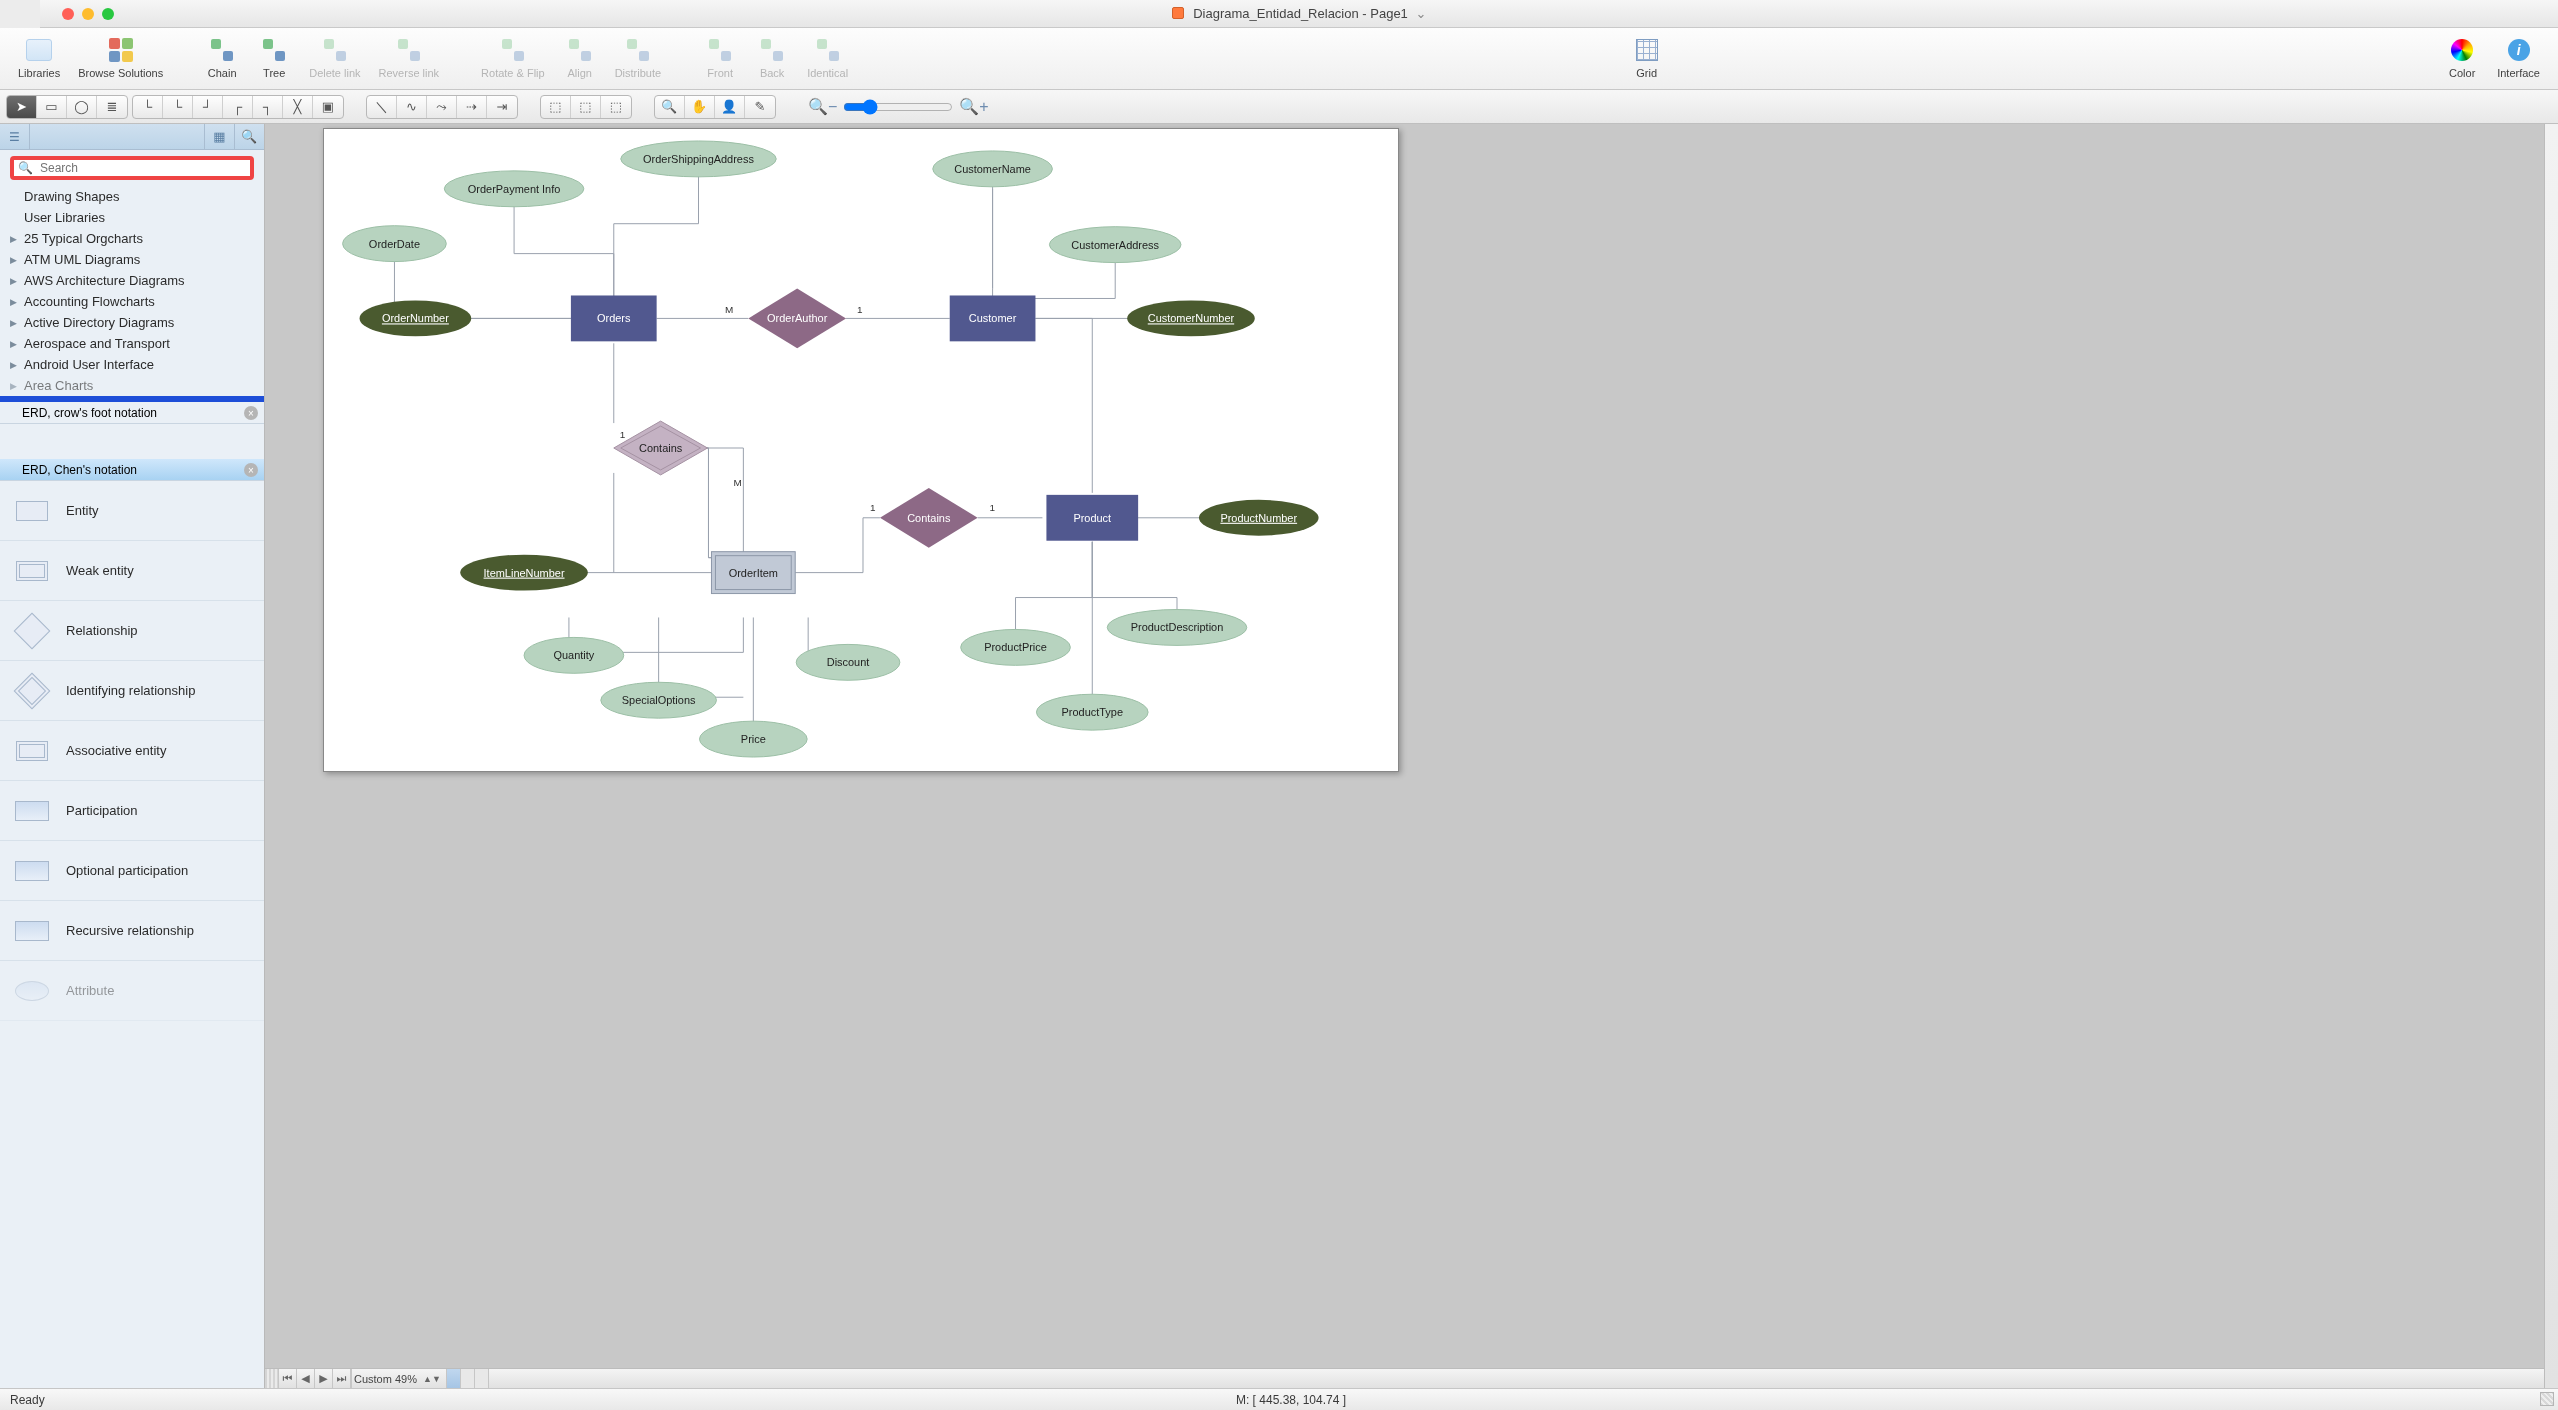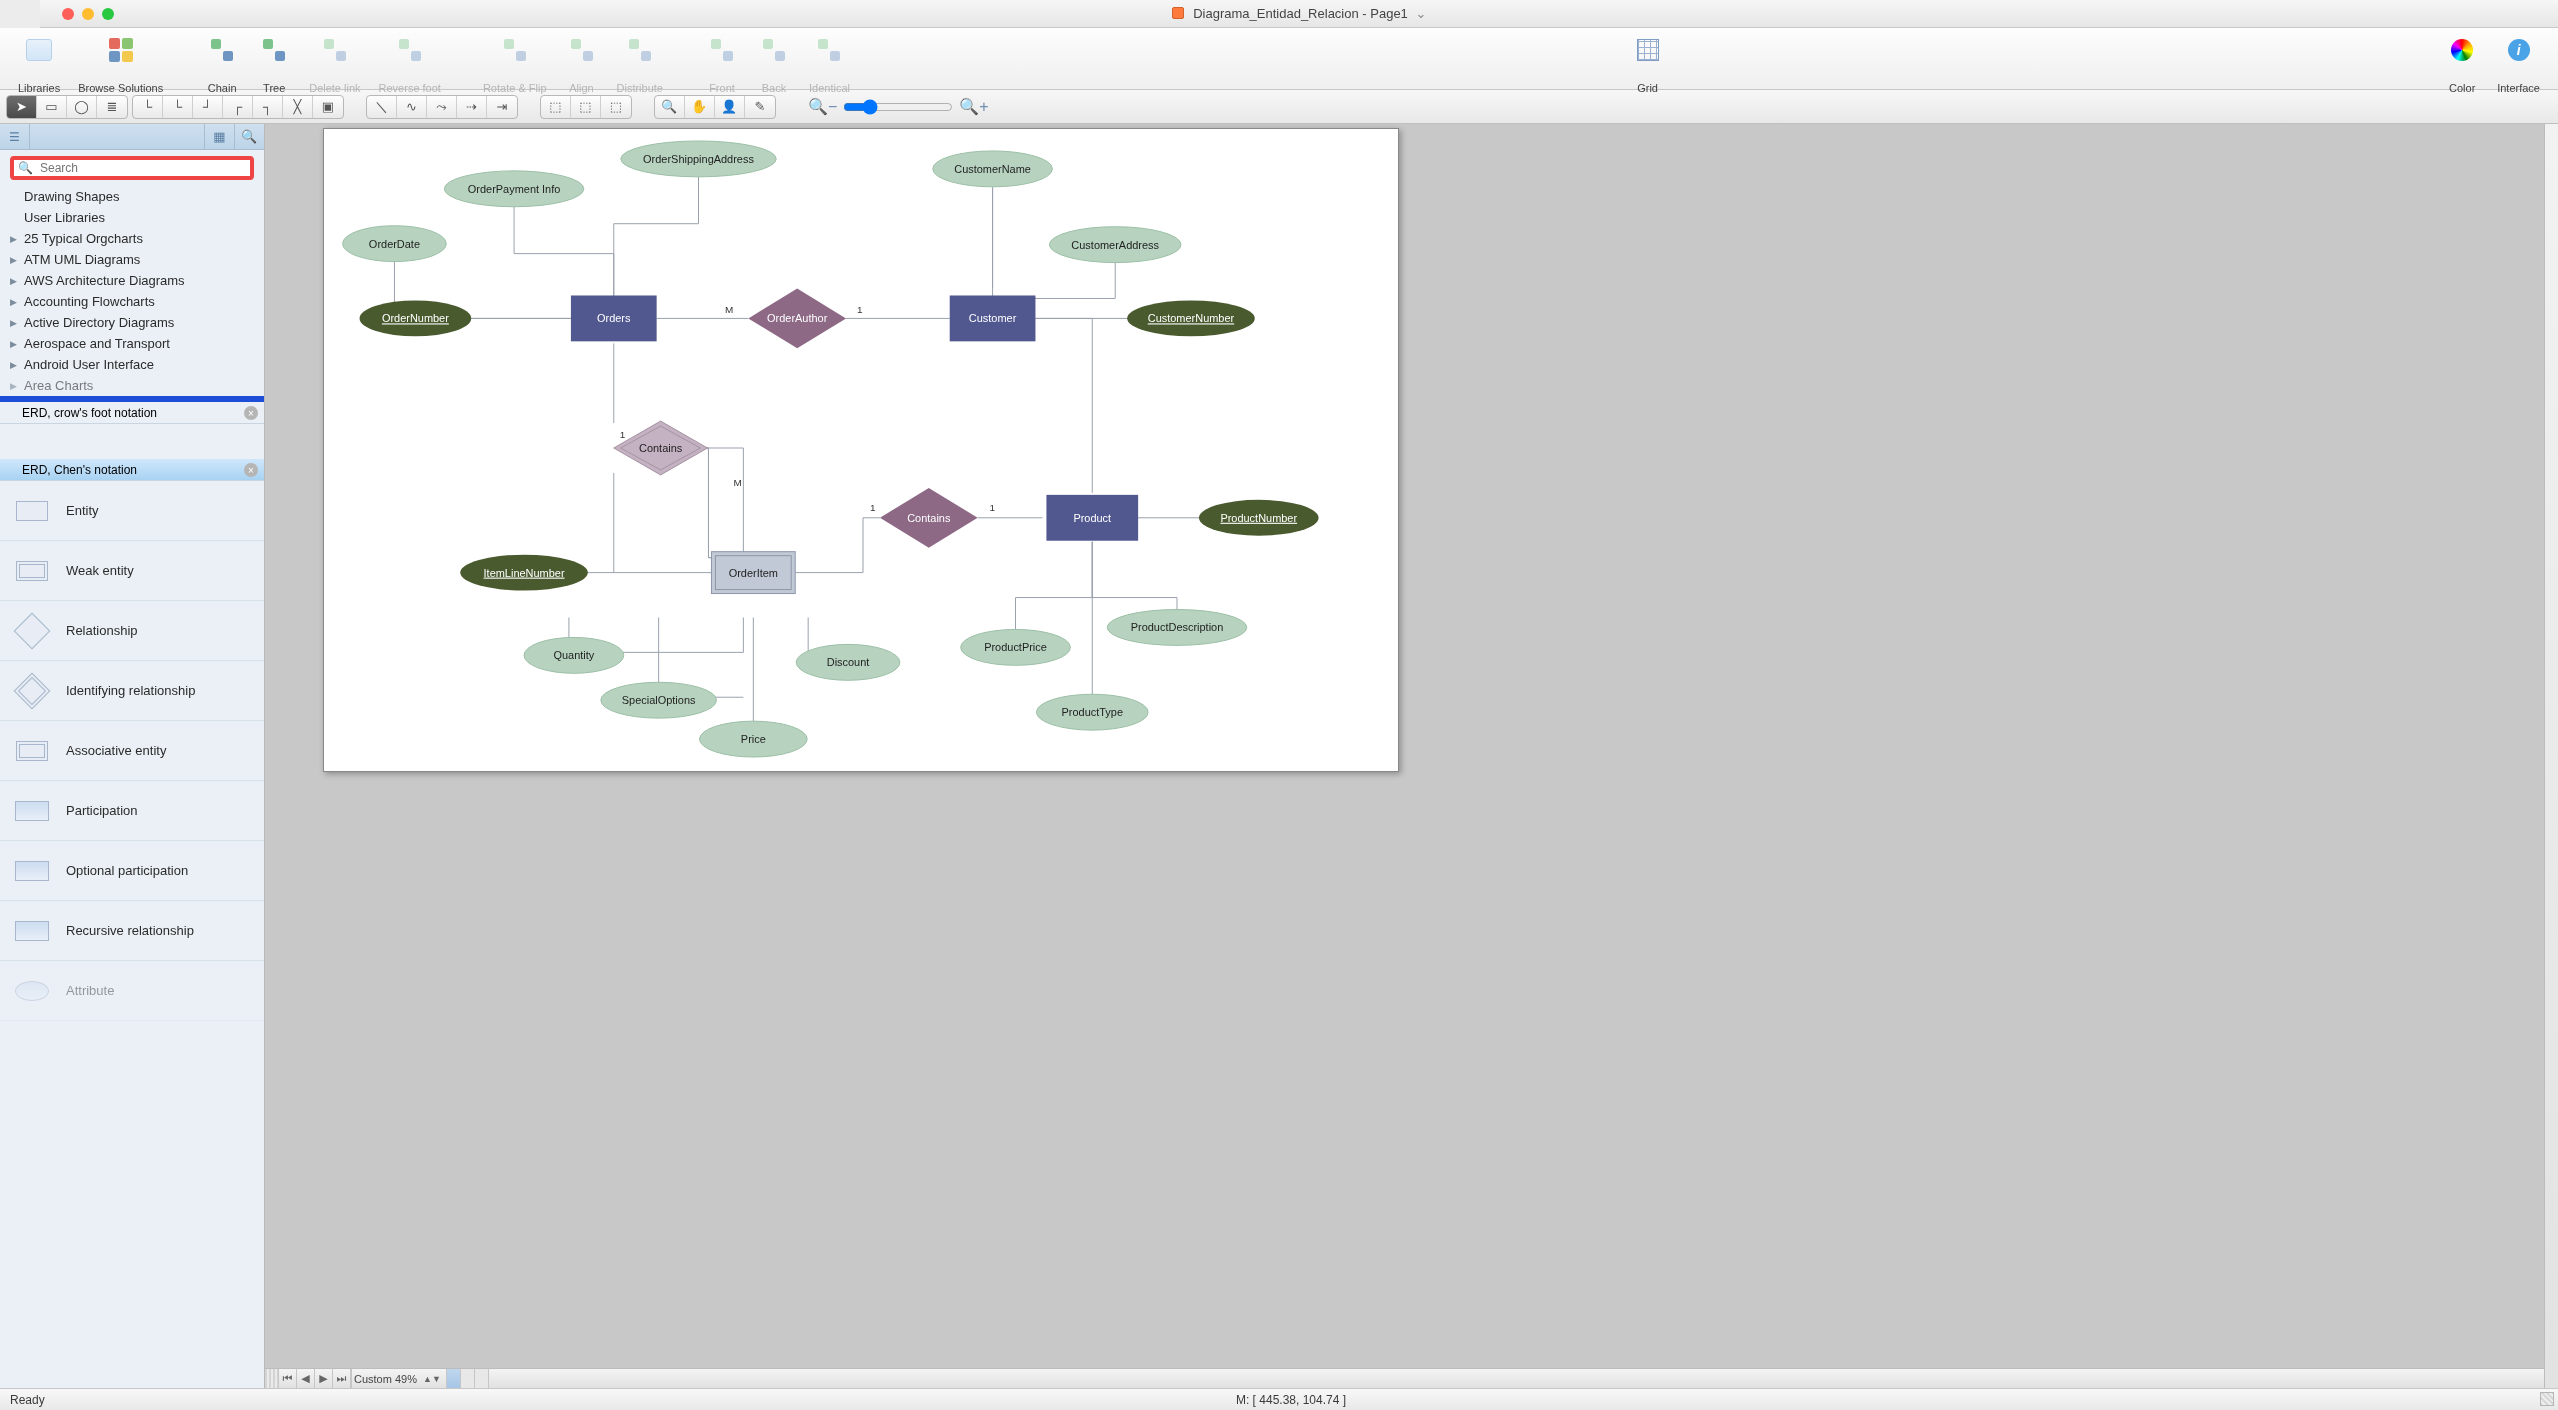--- a/index.html
+++ b/index.html
@@ -13,21 +13,21 @@
 .tl-min { background:#febc2e; }
 .tl-max { background:#28c840; }
 .title-center { position: absolute; left: 0; right: 0; text-align: center; font-size: 13px; color: #444; pointer-events: none; }
 .title-center .doc-icon { display:inline-block; width:12px; height:12px; background:#ff7a3d; border:1px solid #d4612a; vertical-align:-1px; margin-right:6px; border-radius:2px; }
 .title-center .chev { color:#888; margin-left:4px; }
 
 
 .maintoolbar { height: 62px; background: linear-gradient(#fdfdfd,#efefef); border-bottom:1px solid #c7c7c7; display:flex; align-items:flex-start; padding: 4px 10px 0; gap:2px; }
 .tb-btn { display:flex; flex-direction:column; align-items:center; justify-content:flex-start; padding:2px 8px 0; min-width:44px; cursor:pointer; }
 .tb-btn .ic { width:34px; height:32px; display:flex; align-items:center; justify-content:center; font-size:20px; }
-.tb-btn .lbl { font-size:11px; color:#414141; margin-top:16px; white-space:nowrap; }
+.tb-btn .lbl { font-size:11px; color:#414141; margin-top:1px; white-space:nowrap; }
 .tb-btn.disabled .lbl { color:#b5b5b5; }
 .tb-btn.disabled .ic { opacity:.4; }
 .tb-sep { width:22px; }
 .spacer { flex:1; }
 
 
 .subtoolbar { height:34px; background: linear-gradient(#f7f7f7,#e8e8e8); border-bottom:1px solid #bfbfbf; display:flex; align-items:center; padding:0 6px; gap:4px; }
 .sub-seg { display:flex; border:1px solid #b8b8b8; border-radius:4px; overflow:hidden; background:linear-gradient(#fefefe,#e9e9e9); height:24px; }
 .sub-seg .seg-btn { width:30px; height:100%; display:flex; align-items:center; justify-content:center; border-right:1px solid #cfcfcf; font-size:13px; color:#555; cursor:pointer; }
 .sub-seg .seg-btn:last-child { border-right:none; }
@@ -180,21 +180,21 @@
       </div>
     <div class="lbl">Delete link</div>
   </div>
   <div class="tb-btn disabled">
     <div class="ic">
         <div class="ic-mini">
           <span class="a"></span>
           <span class="b"></span>
         </div>
       </div>
-    <div class="lbl">Reverse foot</div>
+    <div class="lbl">Reverse link</div>
   </div>
   <div class="tb-sep"></div>
   <div class="tb-btn disabled">
     <div class="ic">
         <div class="ic-mini">
           <span class="a"></span>
           <span class="b"></span>
         </div>
       </div>
     <div class="lbl">Rotate &amp; Flip</div>

